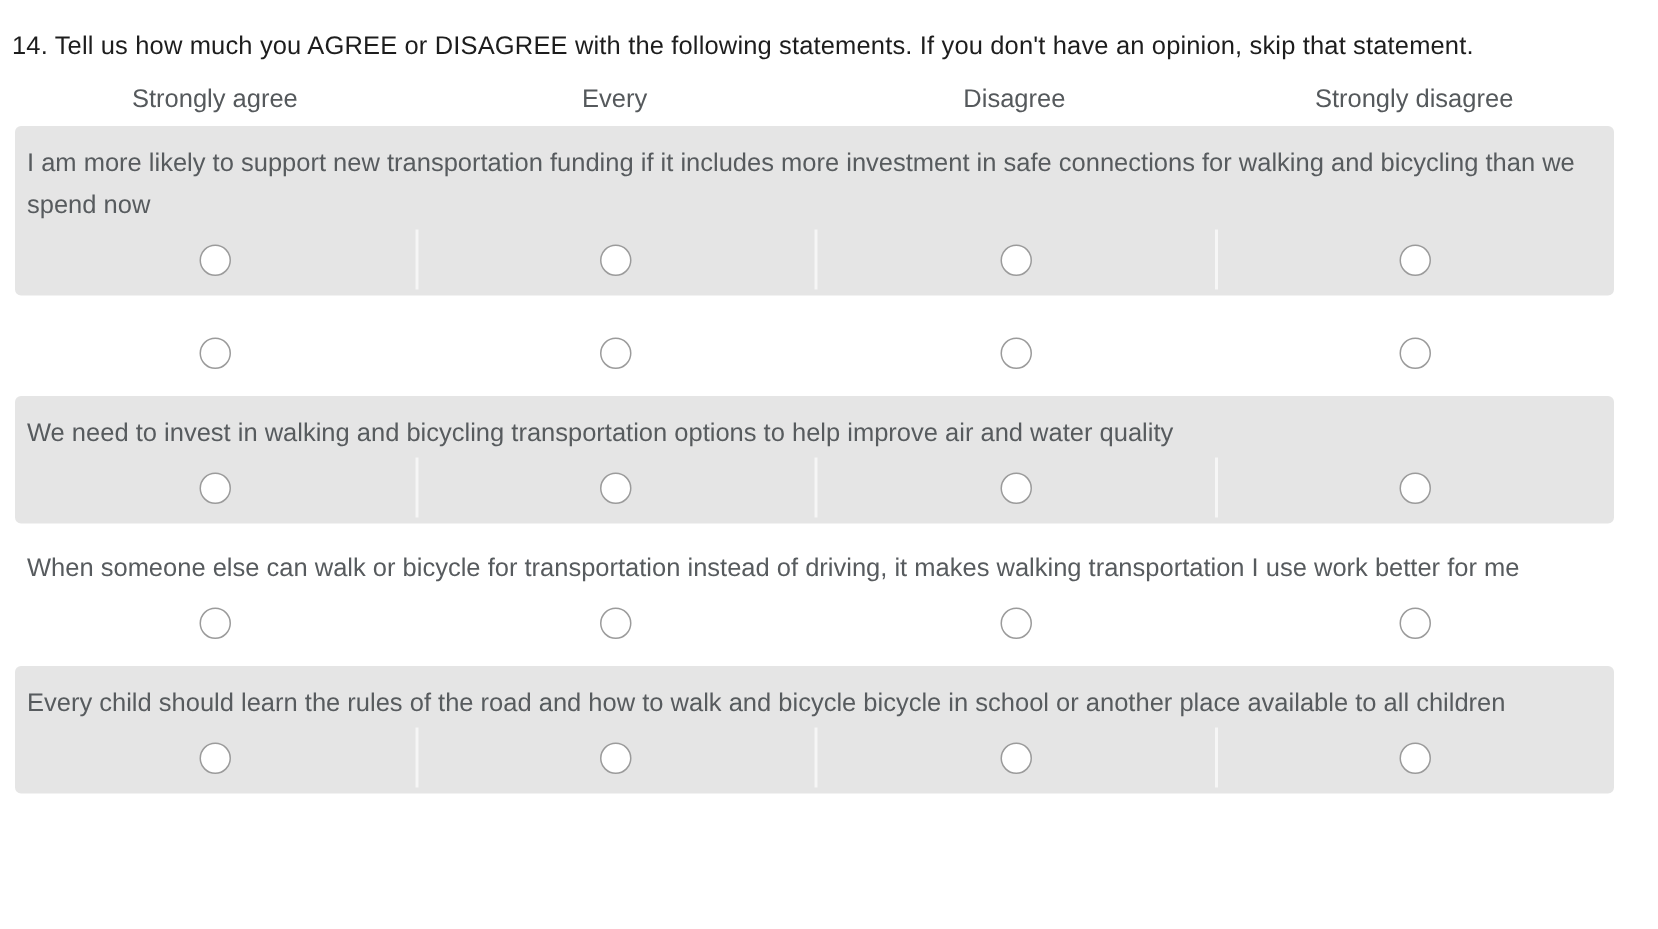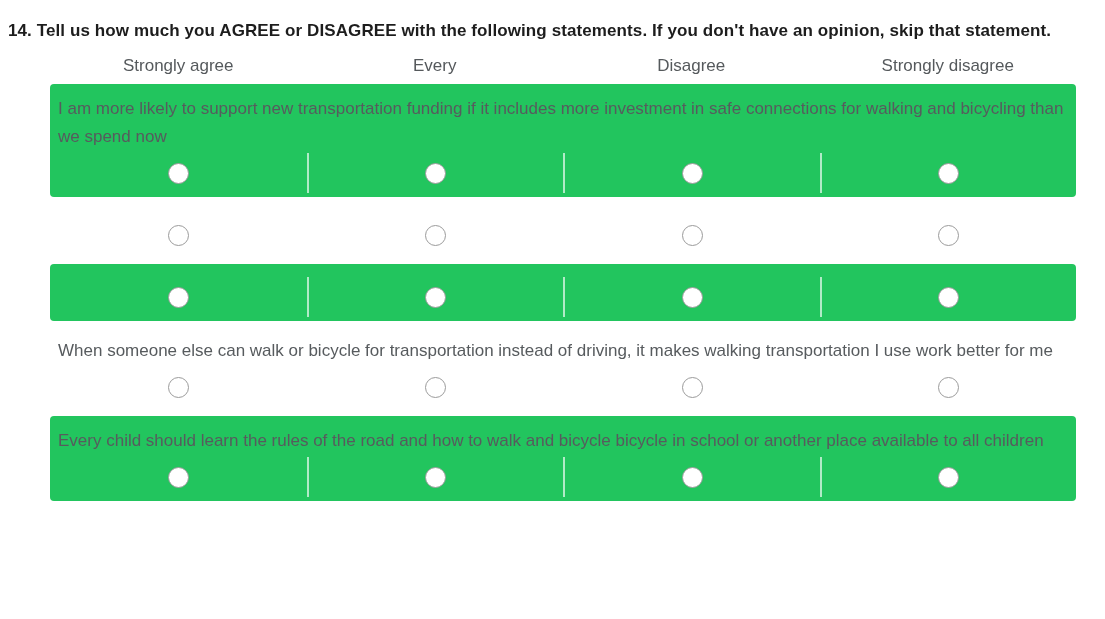--- a/index.html
+++ b/index.html
@@ -12,27 +12,26 @@
     overflow: hidden;
     font-family: "Liberation Sans", sans-serif;
   }
   .page {
     width: 1105px;
     height: 619px;
   }
   .question-title {
     margin: 21px 8px 0 8px;
     font-size: 17px;
-    font-weight: 700;
+    font-weight: 400;
     color: #1d1d1d;
     letter-spacing: 0.1px;
   }
   .survey {
     padding: 0 29px 0 10px;
-    margin-left: 40px;
   }
   .options-header {
     display: grid;
     grid-template-columns: repeat(4, 1fr);
     margin-top: 14px;
     margin-bottom: 7px;
   }
   .options-header .hcell {
     text-align: center;
     font-size: 17px;
@@ -40,21 +39,21 @@
     color: #55595c;
     line-height: 22px;
   }
   .row {
     border-radius: 4px;
     padding: 11px 0 4px 0;
     margin-bottom: 5px;
     background: transparent;
   }
   .row.alt {
-    background: #22c55e;
+    background: #e5e5e5;
   }
   .stmt {
     padding: 0 10px 0 8px;
     font-size: 17px;
     line-height: 28px;
     color: #575b5e;
   }
   .radios {
     display: grid;
     grid-template-columns: repeat(4, 1fr);
@@ -124,20 +123,21 @@
         <div class="rcell">
             <span class="radio"></span>
           </div>
         <div class="rcell">
             <span class="radio"></span>
           </div>
       </div>
     </div>
 
     <div class="row alt">
+      <div class="stmt">We need to invest in walking and bicycling transportation options to help improve air and water quality</div>
       <div class="radios">
         <div class="rcell">
             <span class="radio"></span>
           </div>
         <div class="rcell">
             <span class="radio"></span>
           </div>
         <div class="rcell">
             <span class="radio"></span>
           </div>

